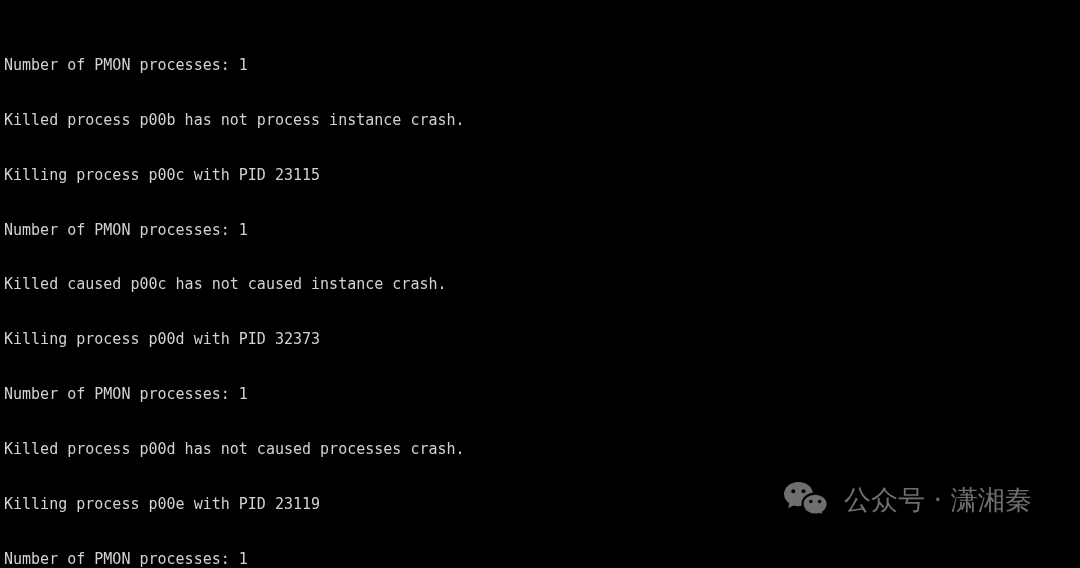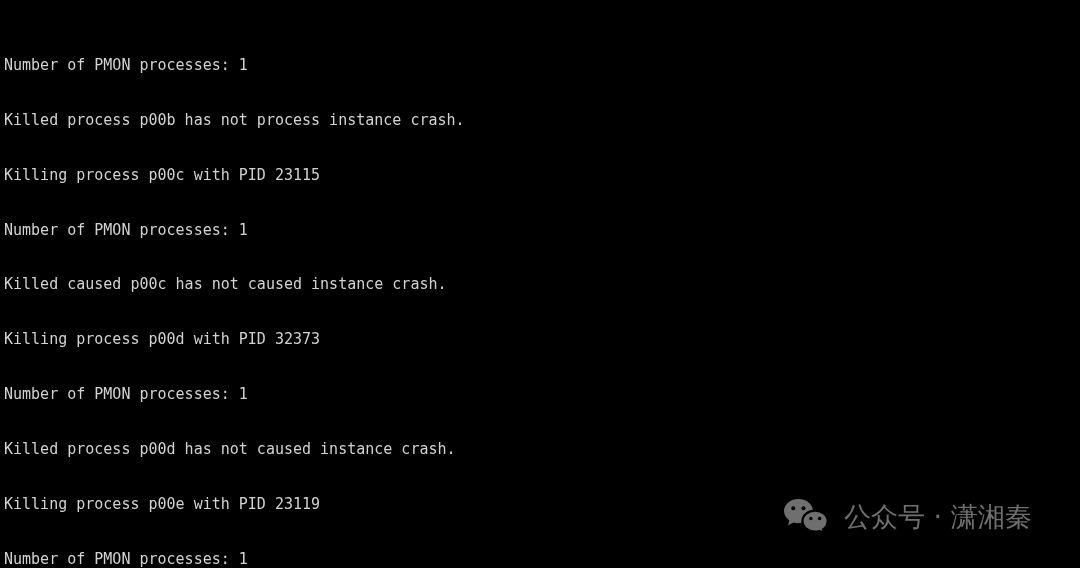--- a/index.html
+++ b/index.html
@@ -27,21 +27,21 @@
     white-space: pre;
   }
   .line {
     height: 18.3px;
     white-space: pre;
   }
   
   #watermark {
     position: absolute;
     left: 782px;
-    top: 497px;
+    top: 480px;
     display: flex;
     align-items: center;
     gap: 14px;
     opacity: 0.62;
   }
   .wx-logo {
     position: relative;
     width: 48px;
     height: 40px;
     flex: none;
@@ -60,21 +60,21 @@
 
   <div id="screen">
 
     <div class="line">Number of PMON processes: 1</div>
     <div class="line">Killed process p00b has not process instance crash.</div>
     <div class="line">Killing process p00c with PID 23115</div>
     <div class="line">Number of PMON processes: 1</div>
     <div class="line">Killed caused p00c has not caused instance crash.</div>
     <div class="line">Killing process p00d with PID 32373</div>
     <div class="line">Number of PMON processes: 1</div>
-    <div class="line">Killed process p00d has not caused instance crash.</div>
+    <div class="line">Killed process p00d has not caused processes crash.</div>
     <div class="line">Killing process p00e with PID 23119</div>
     <div class="line">Number of PMON processes: 1</div>
     
     
     
     
 
     
 
     

